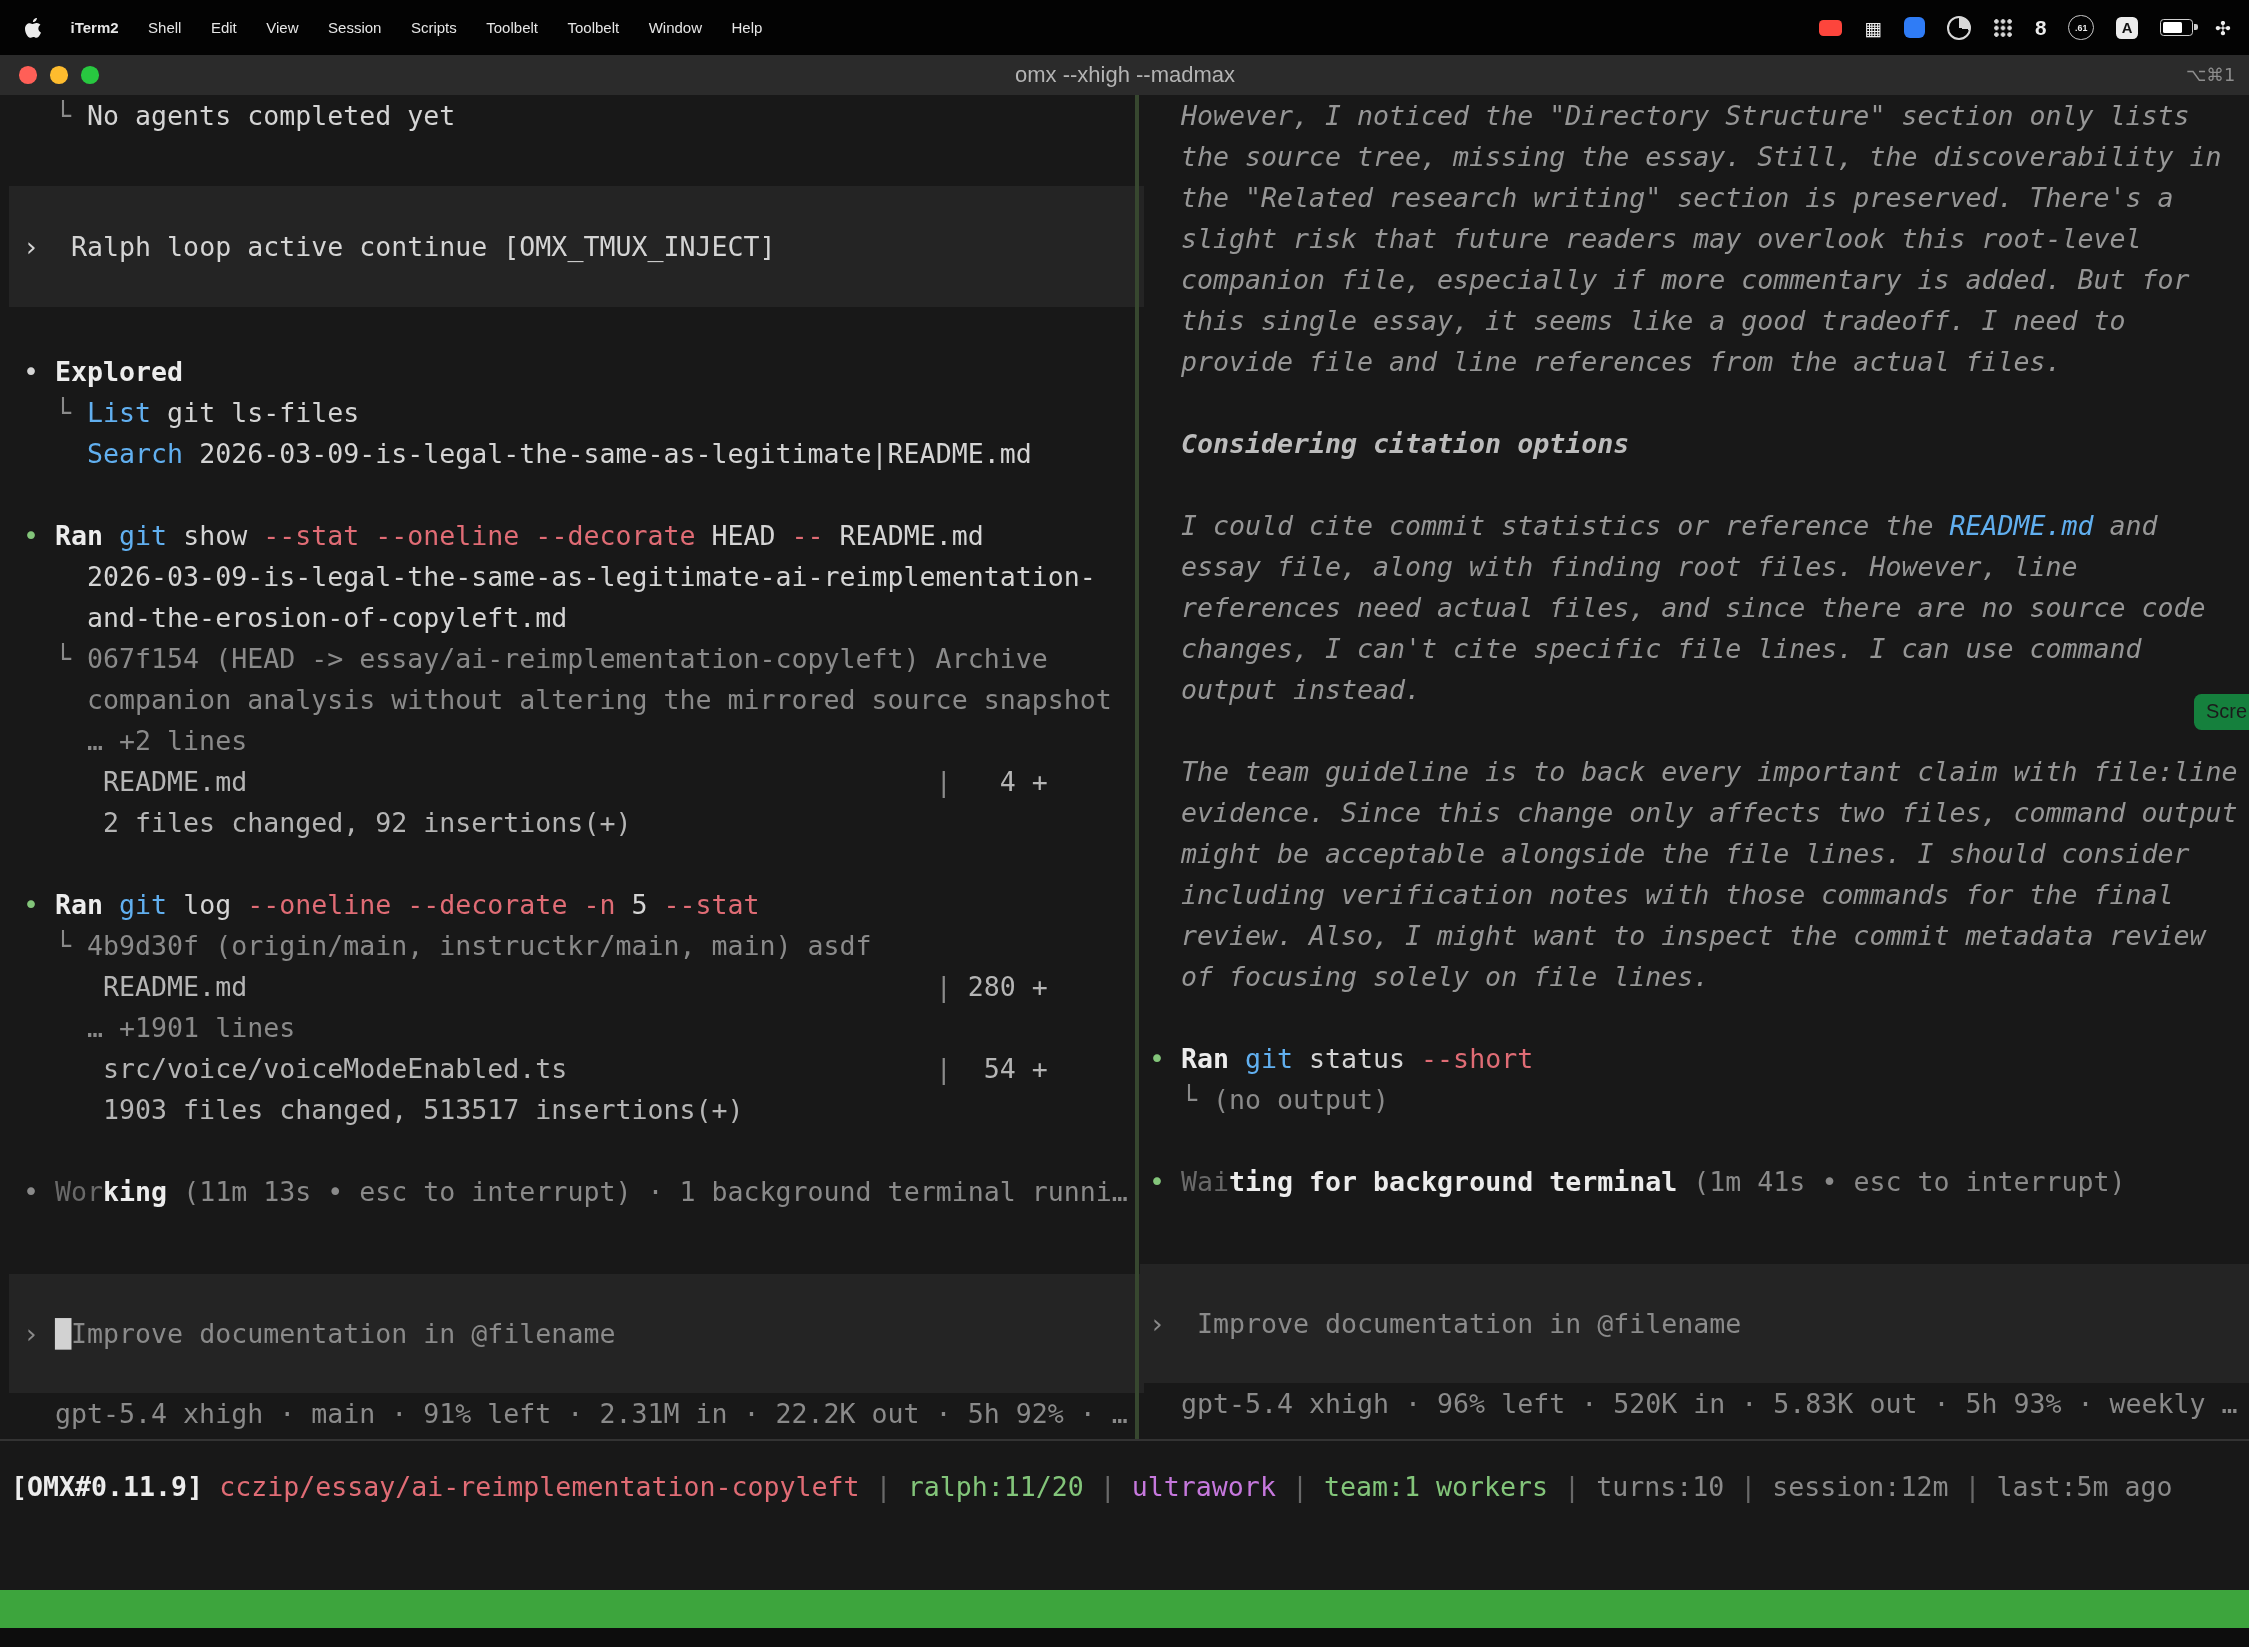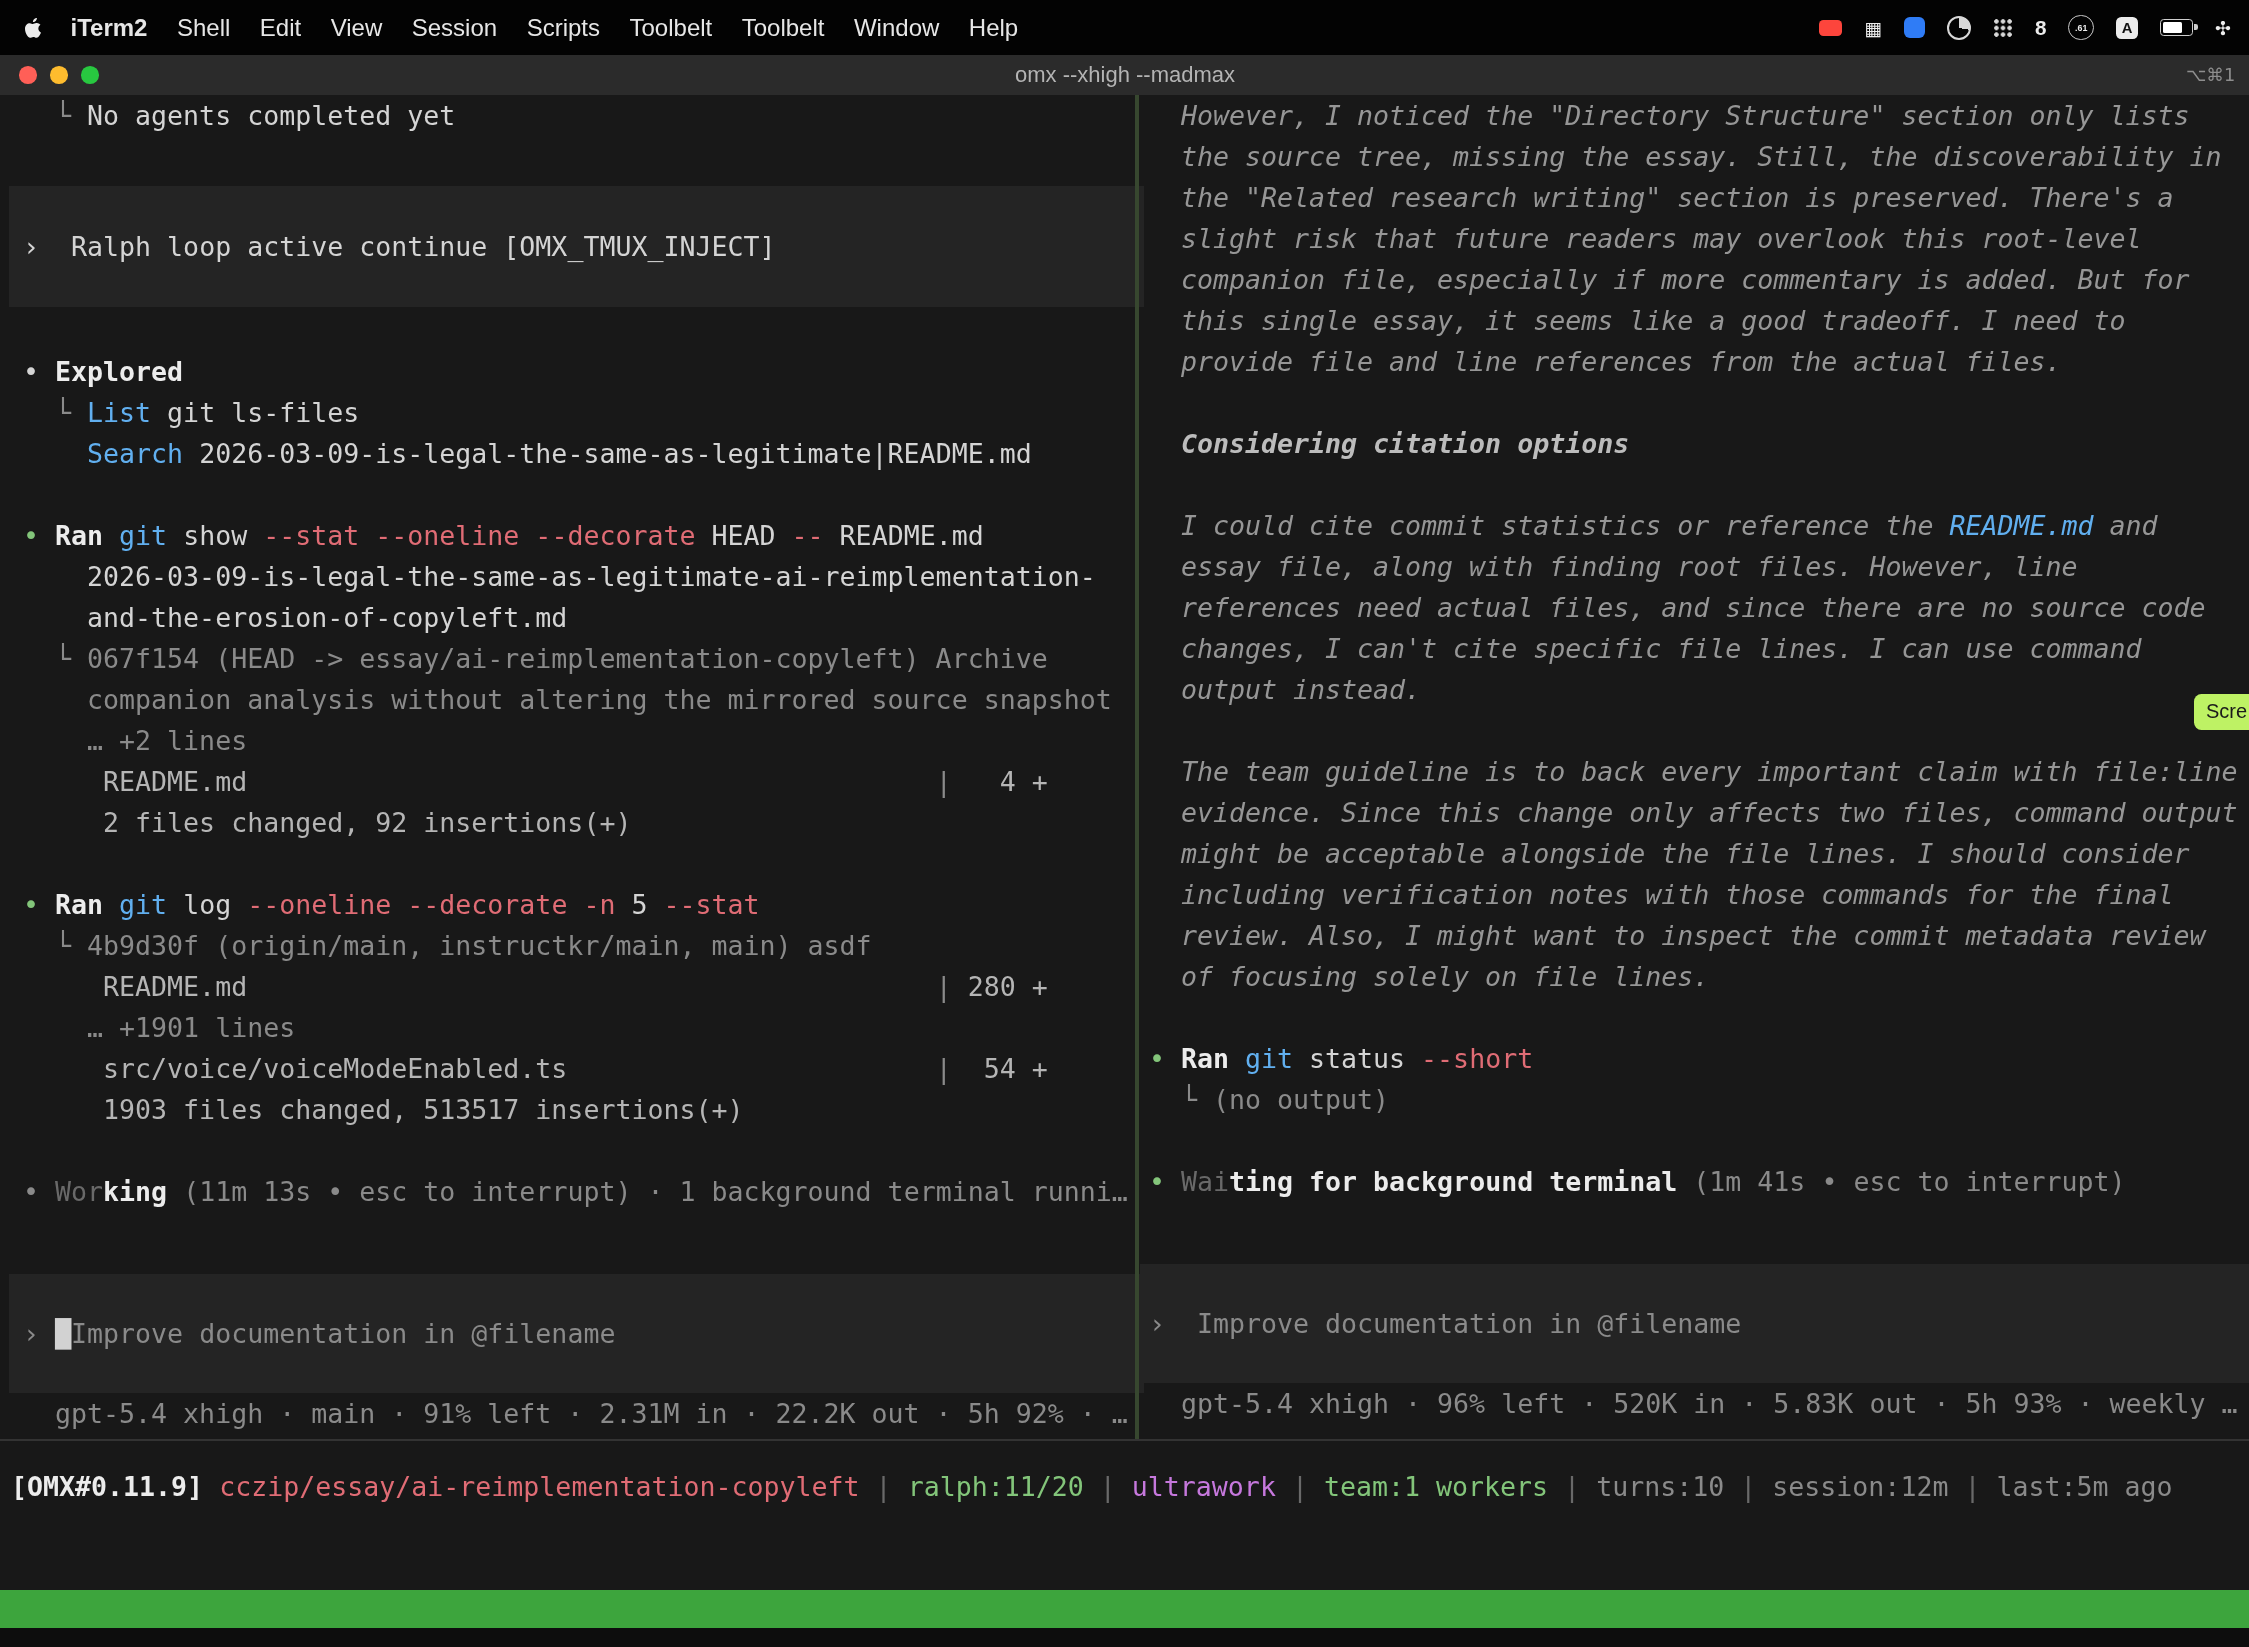--- a/index.html
+++ b/index.html
@@ -1,20 +1,20 @@
 <!DOCTYPE html>
 <html style="font-size:11.8px"><head>
 <meta charset="utf-8">
 <style>
   html,body{margin:0;padding:0;background:#000;}
   .screen{position:relative;width:2250px;height:1648px;overflow:hidden;background:#181818;font-family:"Liberation Sans",sans-serif;}
 
   
   .menubar{position:absolute;top:0;left:0;right:0;height:55px;background:#030303;display:flex;align-items:center;color:#e6e6e6;}
-  .menu-left{display:flex;align-items:center;gap:29.5px;padding-left:25px;font-size:24px;}
+  .menu-left{display:flex;align-items:center;gap:29.5px;padding-left:25px;font-size:15px;}
   .apple-logo{display:flex;align-items:center;}
   .mi{cursor:default;}
   .mi.appname{font-weight:bold;}
   .menu-right{margin-left:auto;display:flex;align-items:center;gap:22px;padding-right:19px;}
   .sicon{display:flex;align-items:center;justify-content:center;}
   .screen-recording-indicator{width:23.6px;height:16px;border-radius:4.4px;background:#fd453c;}
   .window-grid-icon{font:19px "DejaVu Sans",sans-serif;color:#ececec;}
   .app-blue-icon{width:20.7px;height:20.7px;border-radius:5.9px;background:#2f7cf6;}
   .clock-icon{width:20px;height:20px;border-radius:50%;border:2.2px solid #d8d8d8;background:conic-gradient(#d8d8d8 0 100deg,transparent 100deg 360deg);}
   .dots-grid-icon{width:20px;height:20px;background-image:radial-gradient(circle,#d8d8d8 1.9px,transparent 2.5px);background-size:6.6px 6.6px;background-position:center;}
@@ -56,21 +56,21 @@
   .red{color:#e06c75;}
   .green{color:#83c57a;}
   .magenta{color:#c678dd;}
   .stat{color:#b5b5b5;}
   .it{color:#969696;font-style:italic;}
   .itb{color:#bcbcbc;font-style:italic;font-weight:bold;}
   .itblue{color:#61afef;font-style:italic;}
   .cursor{color:#d2d2d2;}
 
   
-  .tooltip{position:absolute;top:599px;right:0;background:#bef264;color:#1b1b1b;font:500 20px "Liberation Sans",sans-serif;padding:5.9px 3px 7.4px 11.8px;border-radius:7.4px 0 0 7.4px;}
+  .tooltip{position:absolute;top:599px;right:0;background:#15803d;color:#1b1b1b;font:500 20px "Liberation Sans",sans-serif;padding:5.9px 3px 7.4px 11.8px;border-radius:7.4px 0 0 7.4px;}
 
   
   .sep{position:absolute;top:1439px;left:0;right:0;height:1.5px;background:#333;}
   .omxline{position:absolute;top:1466px;left:0;right:0;font:26.6px/41px "DejaVu Sans Mono",monospace;--pad:11px;white-space:pre;}
   .tmuxbar{position:absolute;top:1590px;left:0;right:0;height:38px;background:#3da53d;color:#09230b;font:26px/38px "DejaVu Sans Mono",monospace;white-space:pre;}
   .tmux-left{position:absolute;left:4.4px;}
   .bottomstrip{position:absolute;top:1628px;left:0;right:0;bottom:0;background:#0d0d0d;}
 </style>
 </head>
 <body>

